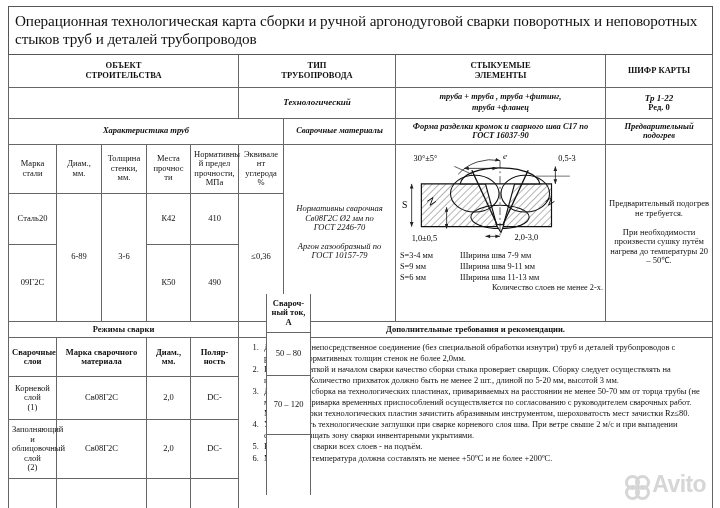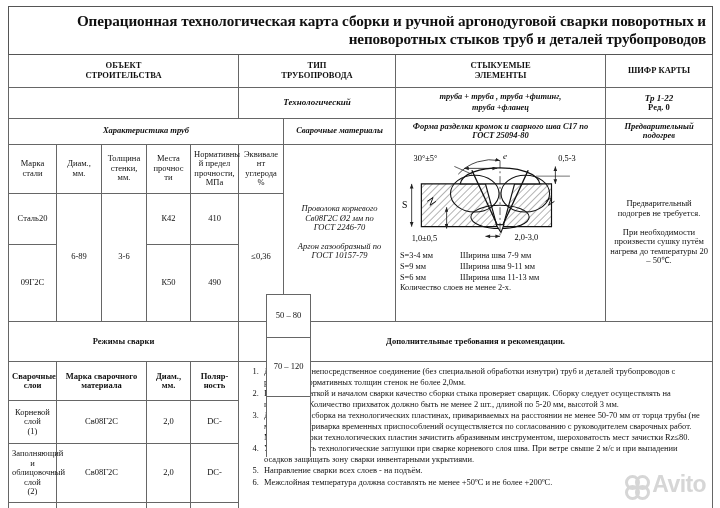--- a/index.html
+++ b/index.html
@@ -21,32 +21,32 @@
     border:1px solid #666;vertical-align:middle;padding:2px 3px;
     font-size:8.5px;line-height:1.12;text-align:center;
   }
   
   .title-cell{
     border:1.4px solid #555 !important;
     padding:5px 6px 6px 6px !important;
   }
   .title{
     font-family:"Liberation Serif", serif;
-    font-weight:bold;font-size:15.2px;line-height:1.2;
-    text-align:right;letter-spacing:-0.1px;
+    font-weight:normal;font-size:15.2px;line-height:1.2;
+    text-align:left;letter-spacing:-0.1px;
   }
   
   .b{font-weight:bold;}
   .bi{font-weight:bold;font-style:italic;}
   .hdr{font-weight:bold;font-size:8.6px;line-height:1.15;}
   .sm{font-size:8px;}
   .xsm{font-size:7.4px;}
   .pad6{padding:6px 4px !important;}
   
-  .band{font-weight:bold;font-size:9.6px;padding:15px 2px !important;}
+  .band{font-weight:bold;font-size:9.6px;padding:3px 2px !important;}
   .band-i{font-style:italic;font-weight:bold;font-size:9.6px;padding:3px 2px !important;}
   
   .req-cell{vertical-align:top !important;padding:4px 6px 4px 2px !important;}
   .req-list{
     margin:0;padding:0 2px 0 20px;list-style:decimal;
     text-align:left;font-size:8.45px;line-height:1.28;
   }
   .req-list li{margin:0 0 0.5px 0;padding-left:3px;}
   
   .mat{font-style:italic;font-size:8.6px;line-height:1.3;}
@@ -58,21 +58,21 @@
   .preheat p:last-child{margin-bottom:0;margin-top:8px;}
   
   .diagram-cell{padding:2px 2px 2px 2px !important;vertical-align:top !important;}
   .diagram-wrap{position:relative;width:100%;}
   .dim-list{
     text-align:left;font-size:8.3px;line-height:1.3;margin-top:1px;
     padding-left:2px;
   }
   .dim-row{display:flex;}
   .dim-row .k{width:60px;flex:0 0 60px;}
-  .dim-note{margin-top:0px;}
+  .dim-note{margin-top:0px;text-align:right;}
   
   .wm{
     position:absolute;right:14px;bottom:10px;
     font-family:"Liberation Sans", sans-serif;
     font-size:23px;font-weight:bold;color:#cfcfcf;
     letter-spacing:-0.6px;opacity:.85;pointer-events:none;
     display:flex;align-items:center;gap:1px;
   }
   .wm .rings{position:relative;width:26px;height:22px;display:inline-block;}
   .wm .rings i{
@@ -139,21 +139,21 @@
         <div class="bi" style="font-size:9px">Тр 1-22</div>
         <div class="b" style="font-size:8.6px">Ред. 0</div>
       </td>
     </tr>
 
     <tr>
       <td class="band-i" colspan="6">Характеристика труб</td>
       <td class="band-i" rowspan="1">Сварочные материалы</td>
       <td class="band-i" colspan="2">
         <div>Форма разделки кромок и сварного шва С17 по</div>
-        <div>ГОСТ 25094-80</div>
+        <div>ГОСТ 16037-90</div>
       </td>
       <td class="band-i" rowspan="1">
         <div>Предварительный</div>
         <div>подогрев</div>
       </td>
     </tr>
 
     <tr>
       <td class="sm" style="height:44px">
         <div>Марка</div>
@@ -181,21 +181,21 @@
       </td>
       <td class="xsm">
         <div>Эквивале</div>
         <div>нт</div>
         <div>углерода</div>
         <div>%</div>
       </td>
 
       <td class="mat" rowspan="3">
         <p>
-          <span>Проволока корневого</span><br>
+          <span>Нормативны сварочная</span><br>
           <span>Св08Г2С Ø2 мм по</span><br>
           <span>ГОСТ 2246-70</span>
         </p>
         <p>
           <span>Аргон газообразный по</span><br>
           <span>ГОСТ 10157-79</span>
         </p>
       </td>
 
       <td class="diagram-cell" colspan="2" rowspan="3">
@@ -354,20 +354,27 @@
       <td colspan="2"></td>
       <td></td>
       <td></td>
     </tr>
 
   </tbody>
     </table>
 
   <table class="doc" style="position:absolute;left:266px;top:294px;width:45px;border:0;">
     <tbody>
+        <tr>
+      <td class="hdr" style="height:34px;border-top:0">
+        <div>Свароч-</div>
+        <div>ный ток,</div>
+        <div>А</div>
+      </td>
+    </tr>
     <tr>
       <td style="height:38px">50 – 80</td>
     </tr>
     <tr>
       <td style="height:54px">70 – 120</td>
     </tr>
     <tr>
       <td style="height:56px;border-bottom:0"></td>
     </tr>
   </tbody>

